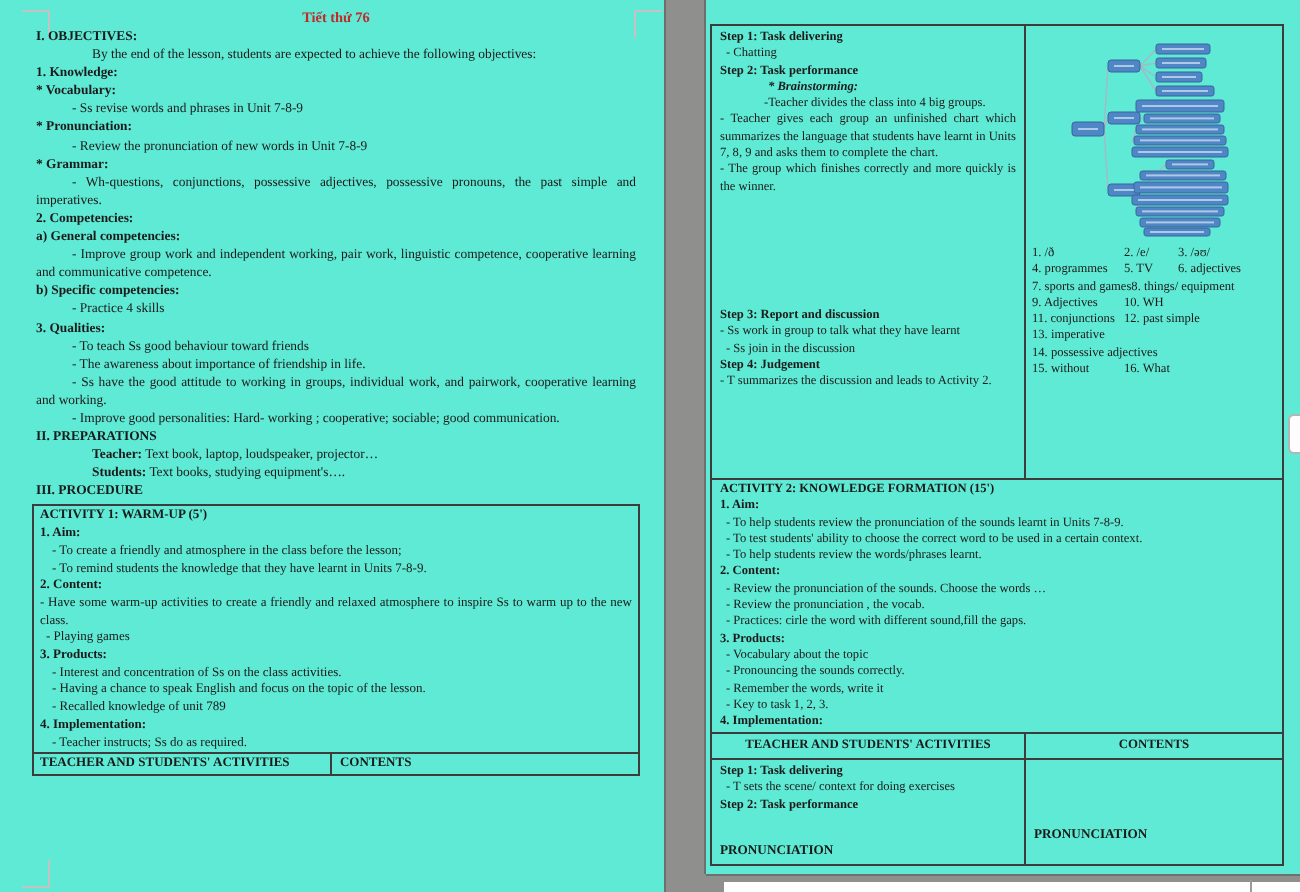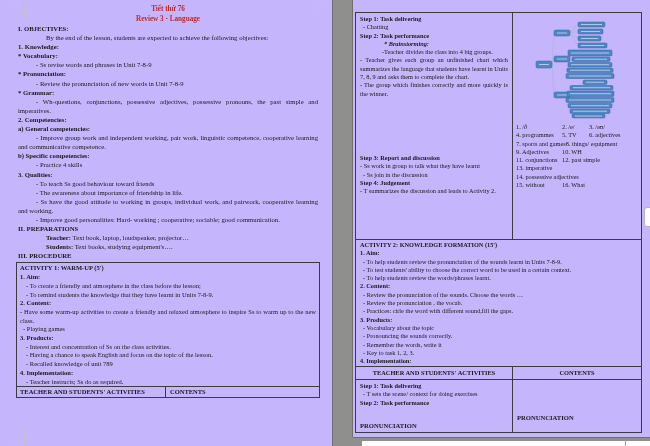--- a/index.html
+++ b/index.html
@@ -1,20 +1,20 @@
 <!DOCTYPE html>
 <html><head>
 <meta charset="utf-8">
 <style>
   html,body{margin:0;padding:0;}
   body{background:#8f8f8d;font-family:"Liberation Serif","DejaVu Serif",serif;}
   .canvas{position:relative;width:650px;height:446px;overflow:hidden;background:#8f8f8d;}
 
   
-  .page{position:absolute;background:#c4b5fd;}
+  .page{position:absolute;background:#5eead4;}
   .page-left{left:0;top:0;width:332px;height:446px;box-shadow:1px 0 0 #6f6f6d;}
   .page-right{left:353px;top:0;width:297px;height:437px;box-shadow:-1px 0 0 #6f6f6d,0 1px 0 #6f6f6d;}
   .next-page-sliver{position:absolute;left:362px;top:441px;width:288px;height:5px;background:#ffffff;}
   .next-tick{position:absolute;left:625px;top:440px;width:1px;height:6px;background:#9a9a98;}
 
   
   .crop{position:absolute;width:13px;height:13px;}
   .crop.tl{left:11px;top:5px;border-top:1px solid #c3c3c3;border-right:1px solid #c3c3c3;}
   .crop.bl{left:11px;top:430px;border-bottom:1px solid #c3c3c3;border-right:1px solid #c3c3c3;}
   .crop.tr{left:317px;top:5px;border-top:1px solid #c3c3c3;border-left:1px solid #c3c3c3;}
@@ -76,21 +76,20 @@
 <body>
 
 <div class="canvas">
 
   <div class="page page-left">
     <div class="crop tl"></div>
     <div class="crop tr"></div>
     <div class="crop bl"></div>
     <div class="content-l">
       <div class="title">Tiết thứ 76</div>
-      <div class="title">Review 3 - Language</div>
       <div>
 
           <div class="ln head"><b>I. OBJECTIVES:</b><span></span></div>
 
           <div class="ln just ind"><b></b><span>By the end of the lesson, students are expected to achieve the following objectives:</span></div>
 
           <div class="ln head"><b>1. Knowledge:</b><span></span></div>
 
           <div class="ln head"><b>* Vocabulary:</b><span></span></div>
 

